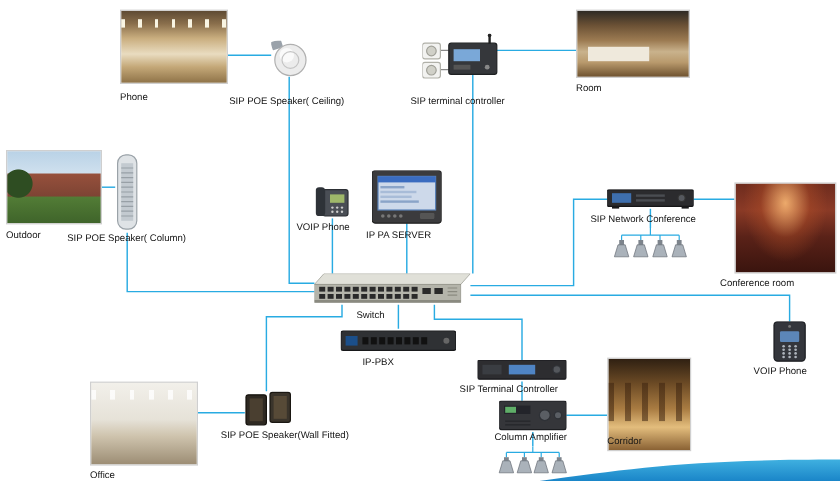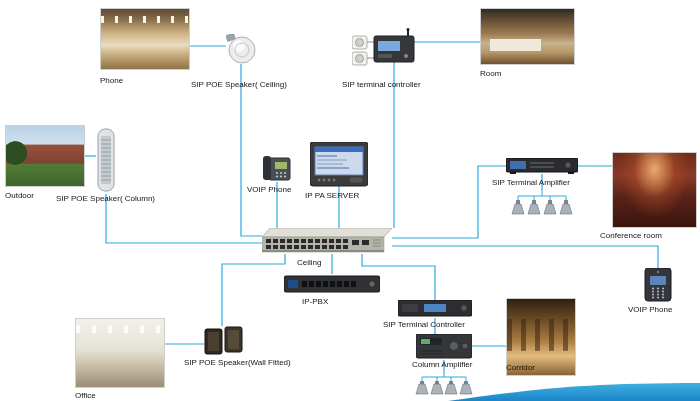--- a/index.html
+++ b/index.html
@@ -311,23 +311,23 @@
   </div>
 
   <div class="lbl" style="left:100px;top:76px;width:90px">Phone</div>
   <div class="lbl" style="left:191px;top:80px;width:100px">SIP POE Speaker( Ceiling)</div>
   <div class="lbl" style="left:342px;top:80px;width:100px">SIP terminal controller</div>
   <div class="lbl" style="left:480px;top:69px;width:95px">Room</div>
   <div class="lbl" style="left:5px;top:191px;width:80px">Outdoor</div>
   <div class="lbl" style="left:56px;top:194px;width:104px">SIP POE Speaker( Column)</div>
   <div class="lbl" style="left:247px;top:185px;width:60px">VOIP Phone</div>
   <div class="lbl" style="left:305px;top:191px;width:70px">IP PA SERVER</div>
-  <div class="lbl" style="left:492px;top:178px;width:104px">SIP Terminal Amplifier</div>
+  <div class="lbl" style="left:492px;top:178px;width:104px">SIP Network Conference</div>
   <div class="lbl" style="left:600px;top:231px;width:90px">Conference room</div>
-  <div class="lbl" style="left:297px;top:258px;width:60px">Ceiling</div>
+  <div class="lbl" style="left:297px;top:258px;width:60px">Switch</div>
   <div class="lbl" style="left:302px;top:297px;width:60px">IP-PBX</div>
   <div class="lbl" style="left:628px;top:305px;width:60px">VOIP Phone</div>
   <div class="lbl" style="left:75px;top:391px;width:90px">Office</div>
   <div class="lbl" style="left:184px;top:358px;width:115px">SIP POE Speaker(Wall Fitted)</div>
   <div class="lbl" style="left:383px;top:320px;width:105px">SIP Terminal Controller</div>
   <div class="lbl" style="left:412px;top:360px;width:64px">Column Amplifier</div>
   <div class="lbl" style="left:506px;top:363px;width:70px">Corridor</div>
 
 </div>
 

